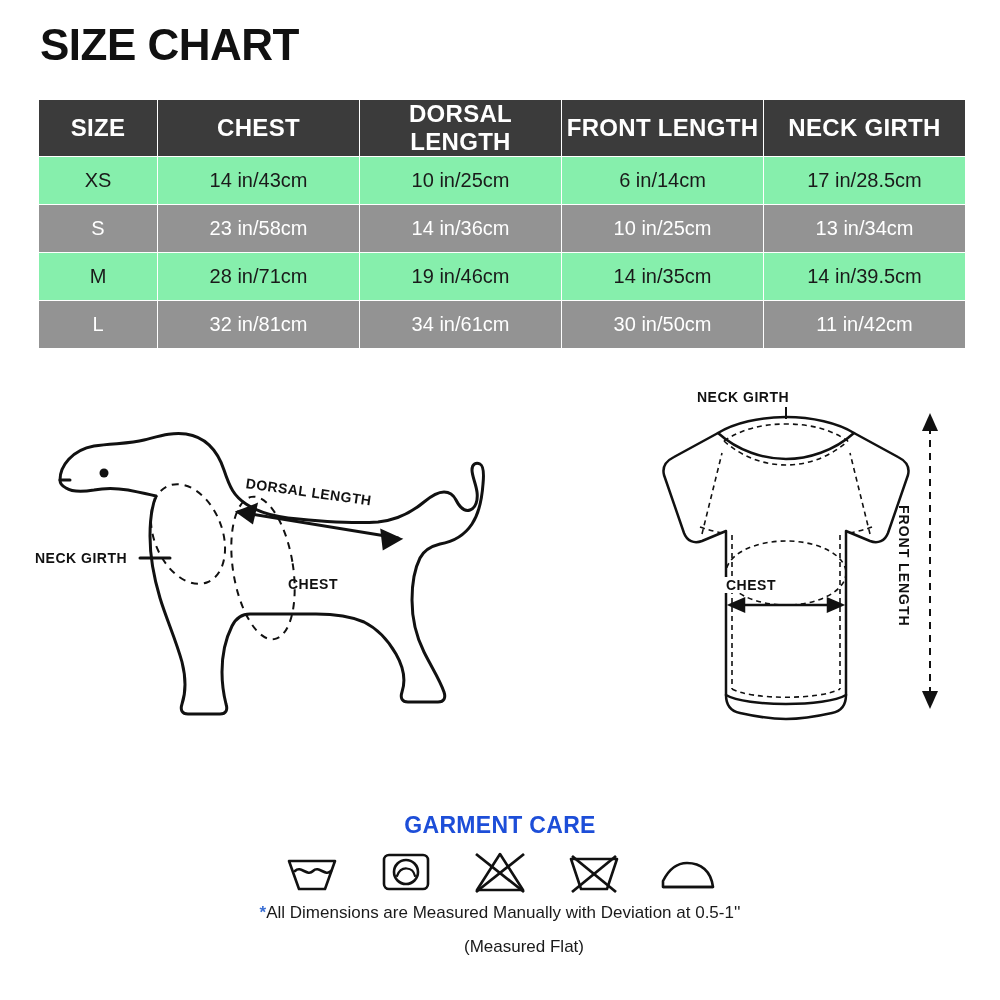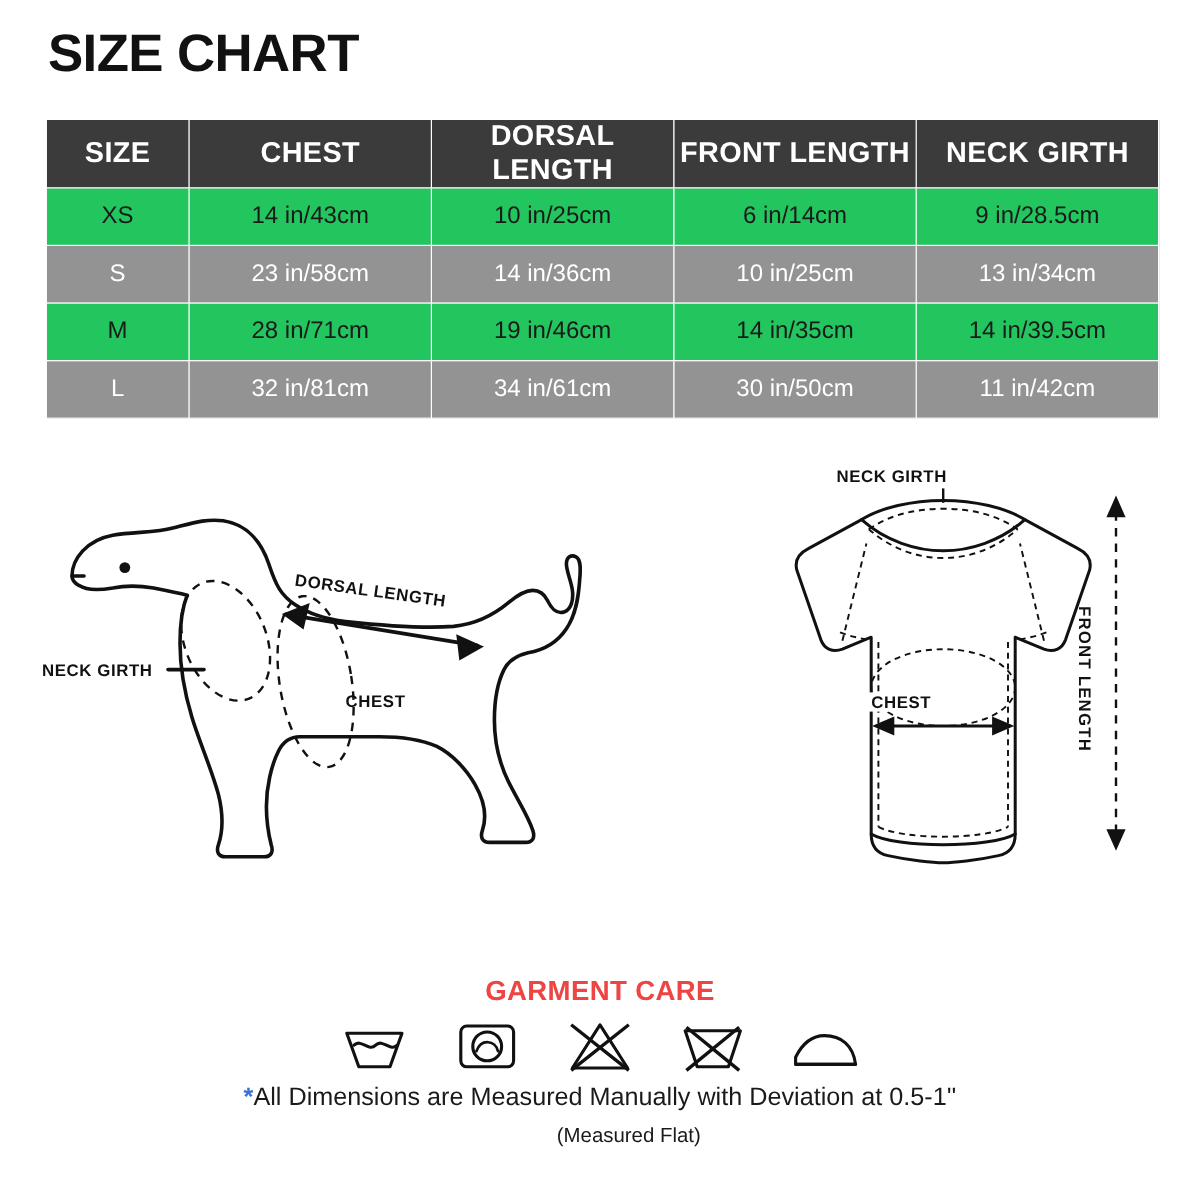--- a/index.html
+++ b/index.html
@@ -51,21 +51,21 @@
   }
   .size-table thead th {
     background: #3b3b3b;
     color: #ffffff;
     font-weight: bold;
     font-size: 24px;
     letter-spacing: 0.3px;
     height: 46px;
   }
   .size-table tbody tr.light td {
-    background: #22c55e;
+    background: #86efac;
     color: #1a1a1a;
   }
   .size-table tbody tr.shade td {
     background: #939393;
     color: #ffffff;
   }
   .col-size { width: 118px; }
   .col-std { width: 201px; }
 
   
@@ -97,42 +97,42 @@
 
   
   .care-title {
     position: absolute;
     top: 812px;
     left: 0;
     width: 1000px;
     text-align: center;
     font-size: 23px;
     font-weight: bold;
-    color: #ef4444;
+    color: #1d4ed8;
     letter-spacing: 0.3px;
   }
   .care-icons {
     position: absolute;
     top: 845px;
     left: 0;
     width: 1000px;
     display: flex;
     justify-content: center;
     gap: 28px;
   }
   .care-icons > div { width: 66px; height: 52px; }
 
   
   .note1 {
     position: absolute;
     top: 903px;
     left: 0;
     width: 1000px;
     text-align: center;
-    font-size: 21px;
+    font-size: 17px;
     color: #1a1a1a;
   }
   .note1 .star { color: #3b6fd4; font-weight: bold; }
   .note2 {
     position: absolute;
     top: 937px;
     left: 0;
     width: 1000px;
     text-align: center;
     font-size: 17px;
@@ -156,21 +156,21 @@
         <th class="col-std">FRONT LENGTH</th>
         <th class="col-std">NECK GIRTH</th>
       </tr>
     </thead>
     <tbody>
       <tr class="light">
         <td>XS</td>
         <td>14 in/43cm</td>
         <td>10 in/25cm</td>
         <td>6 in/14cm</td>
-        <td>9 in/28.5cm</td>
+        <td>17 in/28.5cm</td>
       </tr>
       <tr class="shade">
         <td>S</td>
         <td>23 in/58cm</td>
         <td>14 in/36cm</td>
         <td>10 in/25cm</td>
         <td>13 in/34cm</td>
       </tr>
       <tr class="light">
         <td>M</td>

